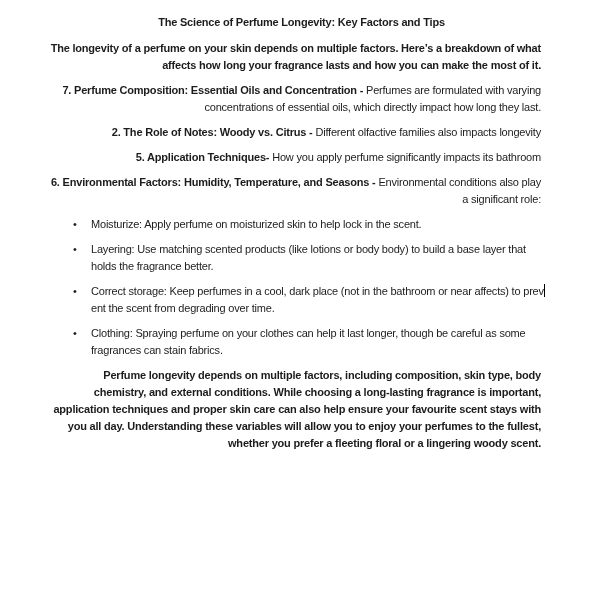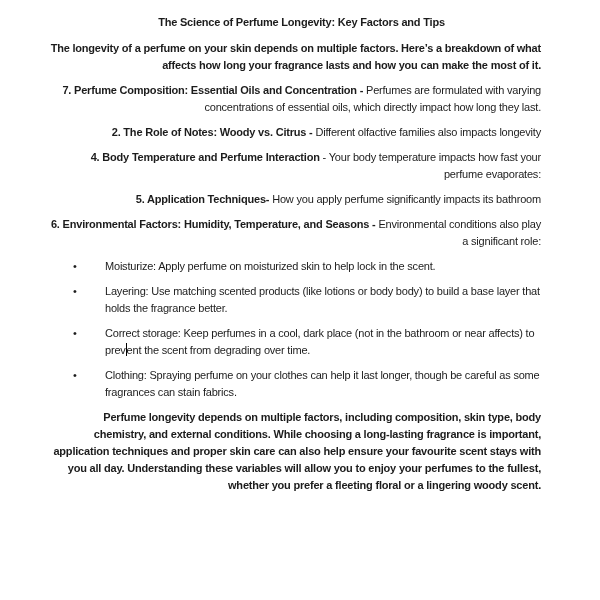--- a/index.html
+++ b/index.html
@@ -45,21 +45,20 @@
     display: flex;
     margin: 0 0 8px 0;
     padding-left: 23px;
   }
   .bullet-marker {
     flex: 0 0 18px;
     width: 18px;
   }
   .li-text {
     flex: 1 1 auto;
-    margin-left: 14px;
   }
   .caret {
     display: inline-block;
     width: 1px;
     height: 13px;
     background: #000000;
     vertical-align: -2px;
   }
 </style>
 </head>
@@ -69,21 +68,20 @@
 
   <p class="title">The Science of Perfume Longevity: Key Factors and Tips</p>
 
   <p class="para bold">The longevity of a perfume on your skin depends on multiple factors. Here’s a breakdown of what affects how long your fragrance lasts and how you can make the most of it.</p>
 
   <p class="para"><span class="bold">7. Perfume Composition: Essential Oils and Concentration - </span><span>Perfumes are formulated with varying concentrations of essential oils, which directly impact how long they last.</span></p>
 
   <p class="para"><span class="bold">2. The Role of Notes: Woody vs. Citrus - </span><span>Different olfactive families also impacts longevity</span></p>
 
 
-  <p class="para"><span class="bold">4. Body Temperature and Perfume Interaction</span><span> - Your body temperature impacts how fast your perfume evaporates:</span></p>
 
   <p class="para"><span class="bold">5. Application Techniques-</span><span> How you apply perfume significantly impacts its bathroom</span></p>
 
   <p class="para"><span class="bold">6. Environmental Factors: Humidity, Temperature, and Seasons - </span><span>Environmental conditions also play a significant role:</span></p>
 
 
   <ul class="tips">
     <li>
       <span class="bullet-marker">•</span>
       <span class="li-text">Moisturize: Apply perfume on moisturized skin to help lock in the scent.</span>

